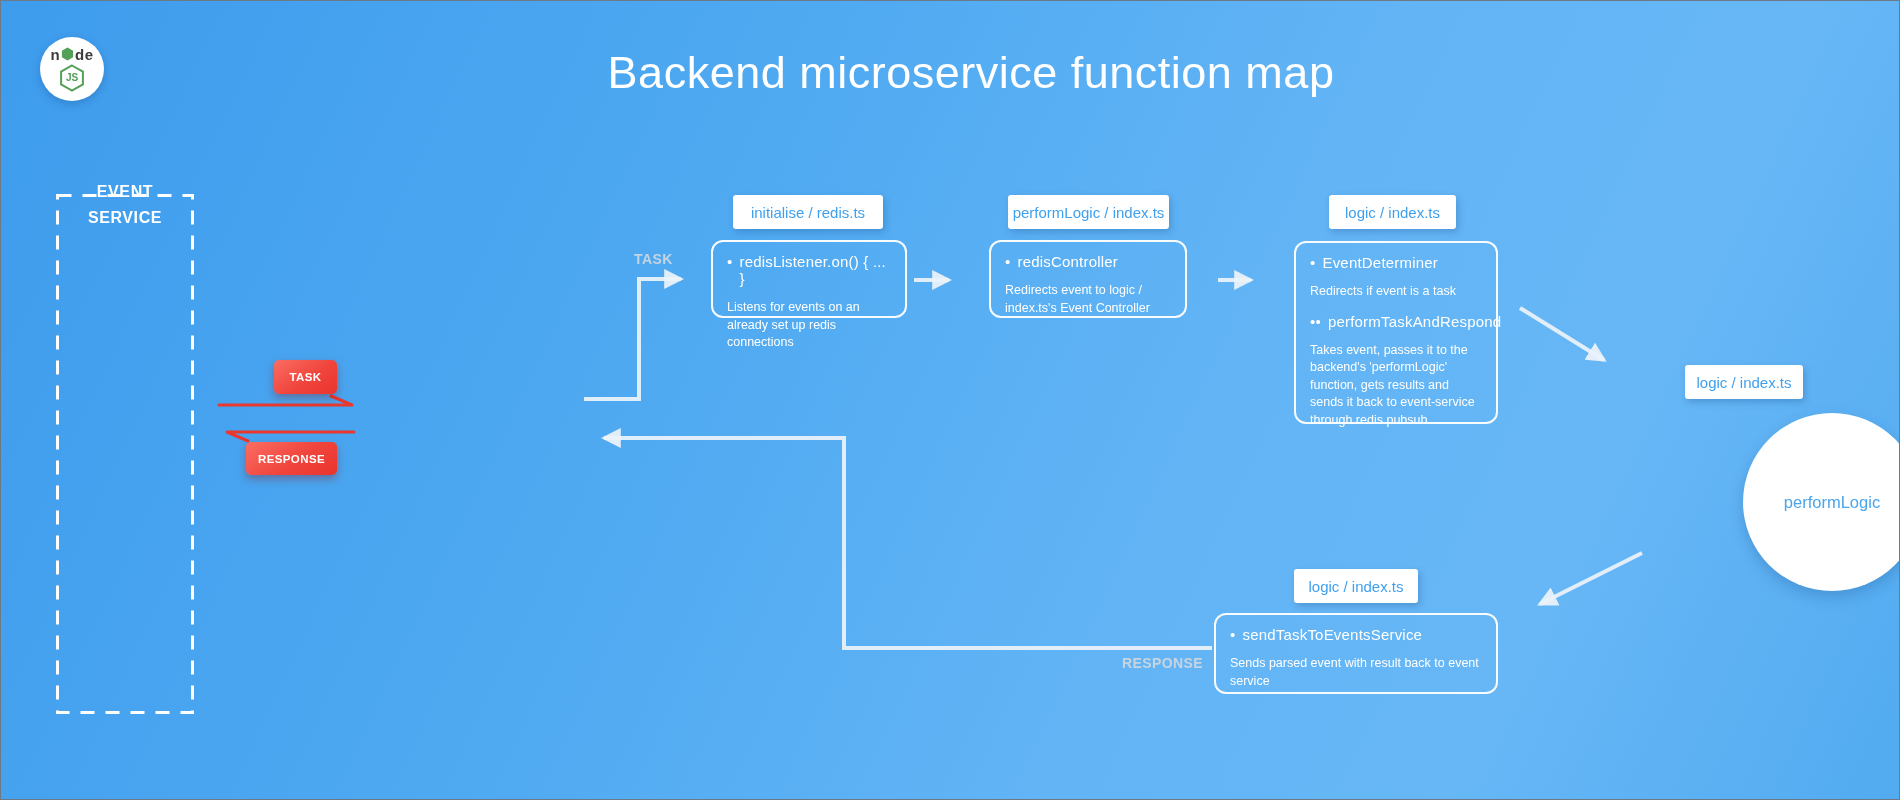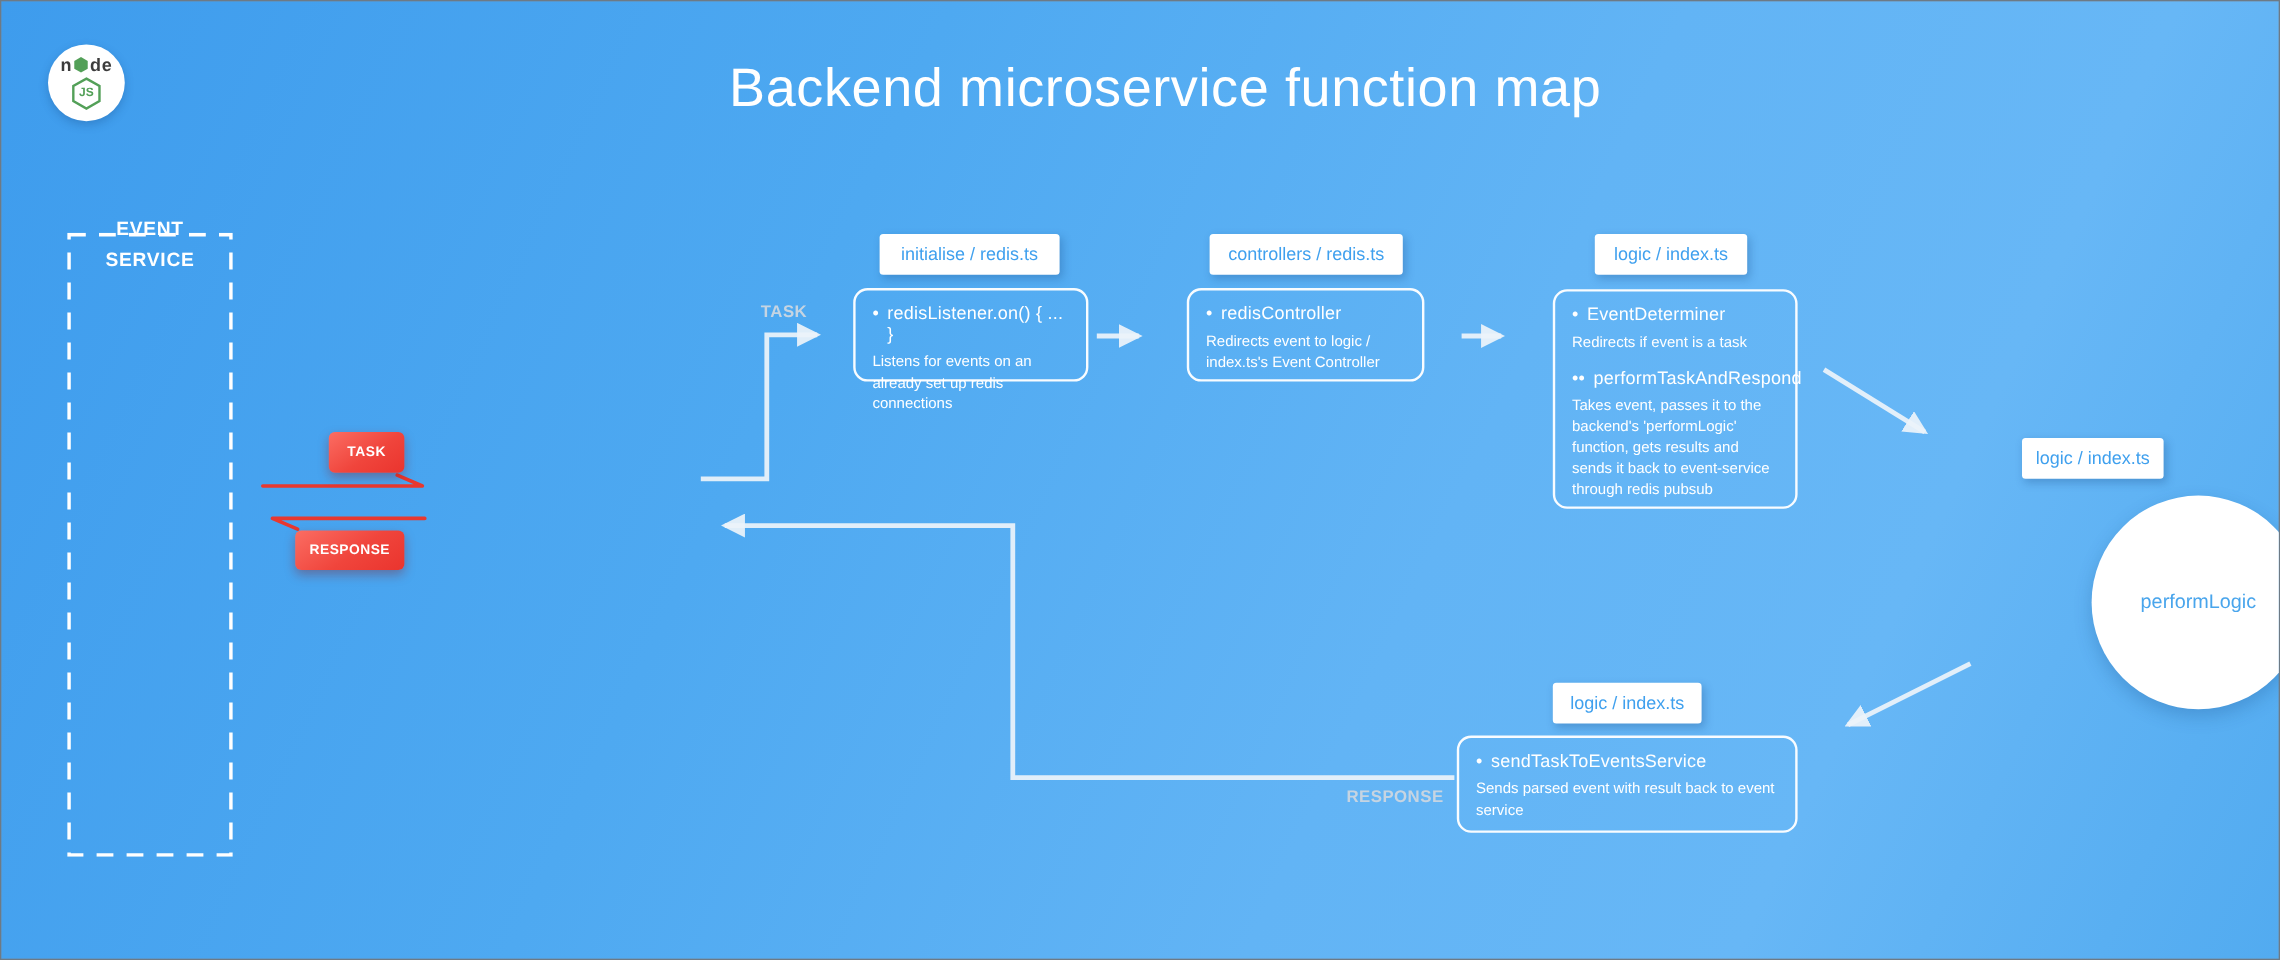--- a/index.html
+++ b/index.html
@@ -44,21 +44,21 @@
   .chip.initialise{left:732px;top:194px;width:150px;}
   .chip.controllers{left:1007px;top:194px;width:161px;}
   .chip.logic-top{left:1328px;top:194px;width:127px;}
   .chip.logic-right{left:1684px;top:364px;width:118px;}
   .chip.logic-bottom{left:1293px;top:568px;width:124px;}
 
   .obox{position:absolute;border:2px solid rgba(255,255,255,.96);border-radius:12px;color:#fff;
     padding:11px 14px;box-sizing:border-box;}
   .obox .trow{display:flex;align-items:baseline;font-size:15px;letter-spacing:.2px;margin-bottom:6px;}
   .obox .trow .bu{margin-right:7px;}
-  .obox .d{font-size:12.5px;line-height:1.4;}
+  .obox .d{font-size:12.5px;line-height:1.4;margin-top:12px;}
   .obox.b1{left:710px;top:239px;width:196px;height:78px;}
   .obox.b2{left:988px;top:239px;width:198px;height:78px;}
   .obox.b3{left:1293px;top:240px;width:204px;height:183px;}
   .obox.b4{left:1213px;top:612px;width:284px;height:81px;}
   .obox .gap{height:12px;}
 
   .flowlab{position:absolute;color:rgba(203,214,224,.95);font-weight:700;font-size:14px;letter-spacing:.4px;}
   .flowlab.task{left:633px;top:250px;}
   .flowlab.resp{left:1120px;top:654px;width:82px;text-align:right;}
 
@@ -116,21 +116,21 @@
   </div>
 
   <div class="badge task">TASK</div>
   <div class="badge resp">RESPONSE</div>
 
 
   <div class="flowlab task">TASK</div>
   <div class="flowlab resp">RESPONSE</div>
 
   <div class="chip initialise">initialise / redis.ts</div>
-  <div class="chip controllers">controllers / redis.ts</div>
+  <div class="chip controllers">performLogic / index.ts</div>
   <div class="chip logic-top">logic / index.ts</div>
   <div class="chip logic-right">logic / index.ts</div>
   <div class="chip logic-bottom">logic / index.ts</div>
 
   <div class="obox b1">
     <div class="trow">
       <span class="bu">•</span>
       <span>redisListener.on() { ... }</span>
     </div>
     <div class="d">Listens for events on an already set up redis connections</div>

